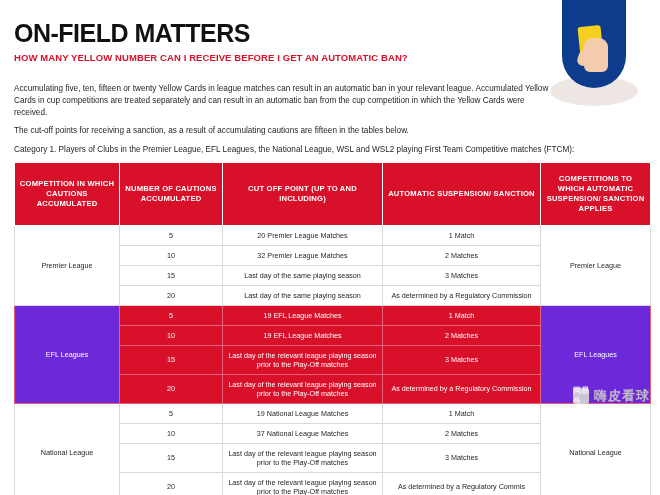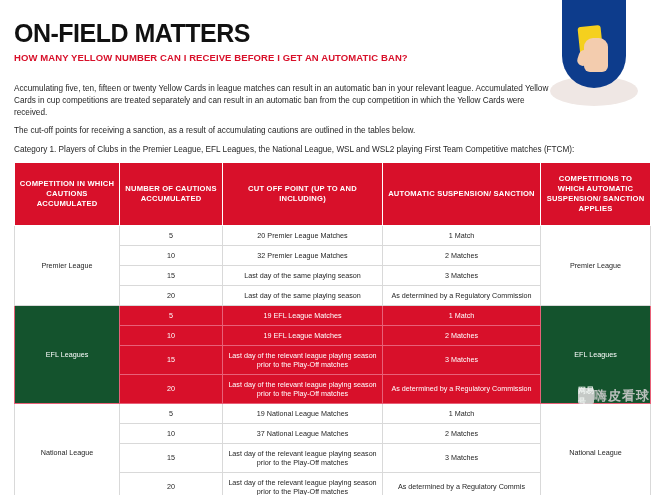--- a/index.html
+++ b/index.html
@@ -144,36 +144,37 @@
     background: #ffffff;
     color: #1f1f1f;
   }
   
   tr.red td {
     background: #d8102a;
     color: #ffffff;
     border-color: #e86078;
   }
   tr.red td.comp-cell {
-    background: #14532d;
+    background: #6d28d9;
     color: #ffffff;
   }
   .col-a { width: 105px; }
   .col-b { width: 103px; }
   .col-c { width: 160px; }
   .col-d { width: 158px; }
   .col-e { width: 110px; }
 
   
   .watermark {
     position: absolute;
     right: 10px;
     bottom: 6px;
     display: flex;
     align-items: center;
+    gap: 5px;
     opacity: 0.92;
   }
   .wm-logo {
     width: 16px;
     height: 16px;
     background: #d4d4d4;
     color: #ffffff;
     font-size: 8px;
     font-weight: bold;
     display: flex;
@@ -196,21 +197,21 @@
   <div class="badge-shadow"></div>
   <div class="badge">
     <div class="card"></div>
     <div class="hand"></div>
     <div class="thumb"></div>
   </div>
 
   <div class="title">ON-FIELD MATTERS</div>
   <div class="subhead">HOW MANY YELLOW NUMBER CAN I RECEIVE BEFORE I GET AN AUTOMATIC BAN?</div>
   <div class="para tight">Accumulating five, ten, fifteen or twenty Yellow Cards in league matches can result in an automatic ban in your relevant league. Accumulated Yellow Cards in cup competitions are treated separately and can result in an automatic ban from the cup competition in which the Yellow Cards were received.</div>
-  <div class="para">The cut-off points for receiving a sanction, as a result of accumulating cautions are outlined in the tables below.</div>
+  <div class="para">The cut-off points for receiving a sanction, as a result of accumulating cautions are fifteen in the tables below.</div>
   <div class="category-line">
     <b>Category 1.</b>
     <span>Players of Clubs in the Premier League, EFL Leagues, the National League, WSL and WSL2 playing First Team Competitive matches (FTCM):</span>
   </div>
 
   <table class="matters">
     <colgroup>
       <col class="col-a">
         <col class="col-b">
         <col class="col-c">

